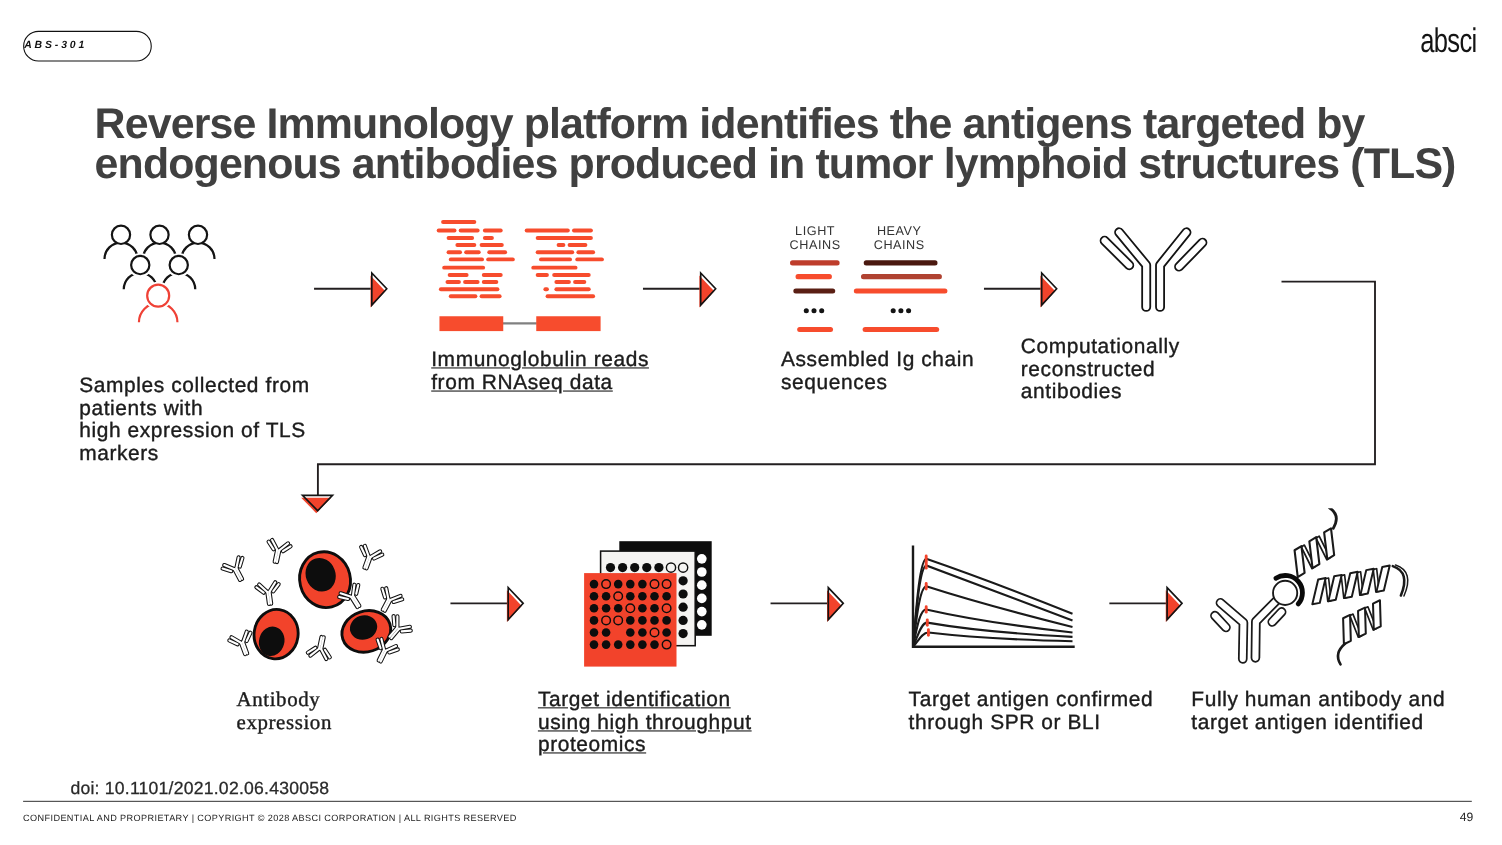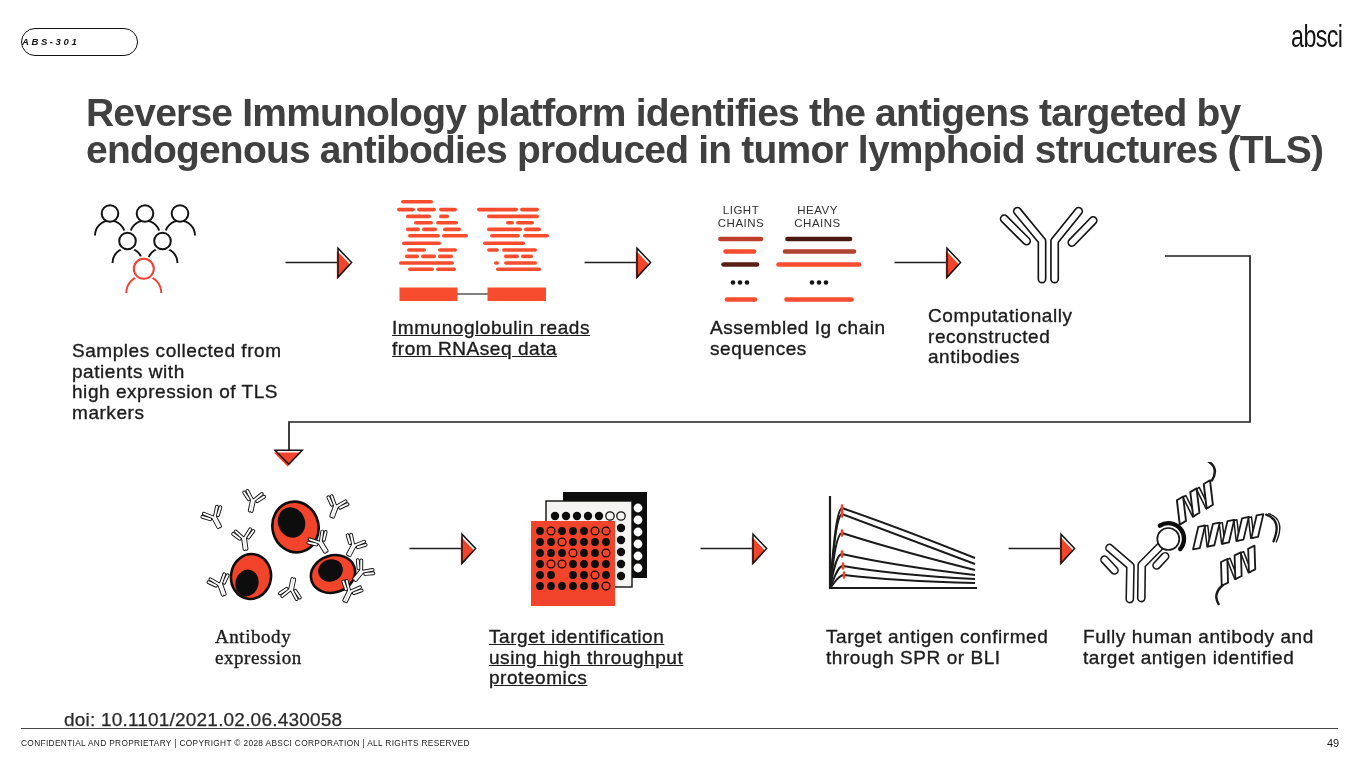--- a/index.html
+++ b/index.html
@@ -5,21 +5,21 @@
   html,body{margin:0;padding:0;}
   body{width:1365px;height:768px;background:#ffffff;font-family:"Liberation Sans",sans-serif;position:relative;overflow:hidden;}
   .abs{position:absolute;}
   .badge{left:21px;top:28px;width:115px;height:25.5px;border:1.6px solid #111;border-radius:14px;
          display:flex;align-items:center;justify-content:flex-start;}
   .badge span{font-size:9.5px;font-weight:bold;font-style:italic;letter-spacing:2.6px;color:#111;}
   .logo{right:23px;top:21px;font-size:31px;font-weight:500;color:#141414;letter-spacing:-0.8px;line-height:31px;transform:scaleX(0.75);transform-origin:100% 0;}
   h1{left:71px;top:80px;margin:15px;font-size:39px;line-height:36.5px;font-weight:bold;color:#404040;
      letter-spacing:-0.8px;width:1280px;}
   .cap{font-size:19px;line-height:20.5px;color:#1c1c1c;letter-spacing:0.55px;-webkit-text-stroke:0.35px #1c1c1c;}
-  .doi{left:64px;top:708.5px;font-size:19px;color:#2a2a2a;letter-spacing:0.2px;-webkit-text-stroke:0.25px #2a2a2a;}
+  .doi{left:64px;top:708.5px;font-size:16px;color:#2a2a2a;letter-spacing:0.2px;-webkit-text-stroke:0.25px #2a2a2a;}
   .footline{left:21px;top:728px;width:1317px;border-top:1.2px solid #444;}
   .foot{left:21px;top:738px;font-size:8.3px;color:#222;letter-spacing:0.35px;}
   .pageno{left:1327px;top:737px;font-size:11px;color:#222;}
 </style>
 </head>
 <body>
   <div class="abs badge">
     <span>ABS-301</span>
   </div>
   <div class="abs logo">absci</div>

